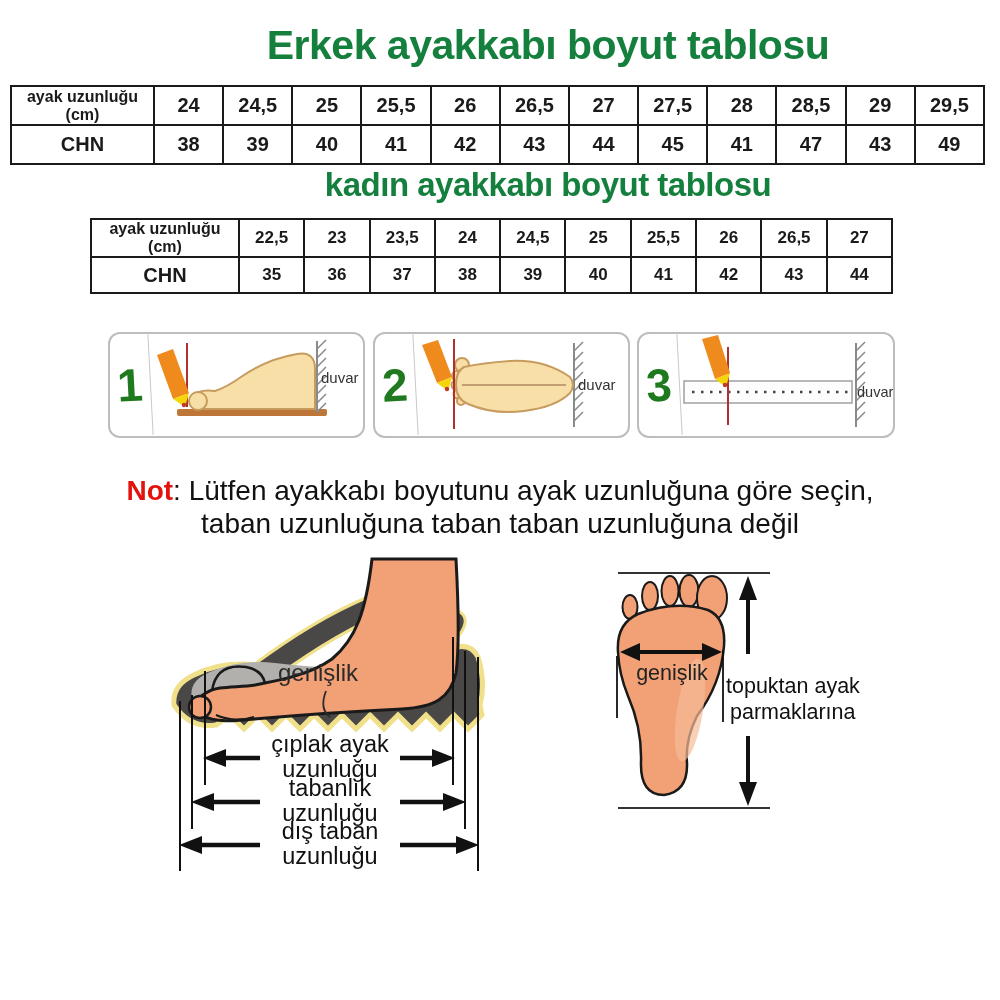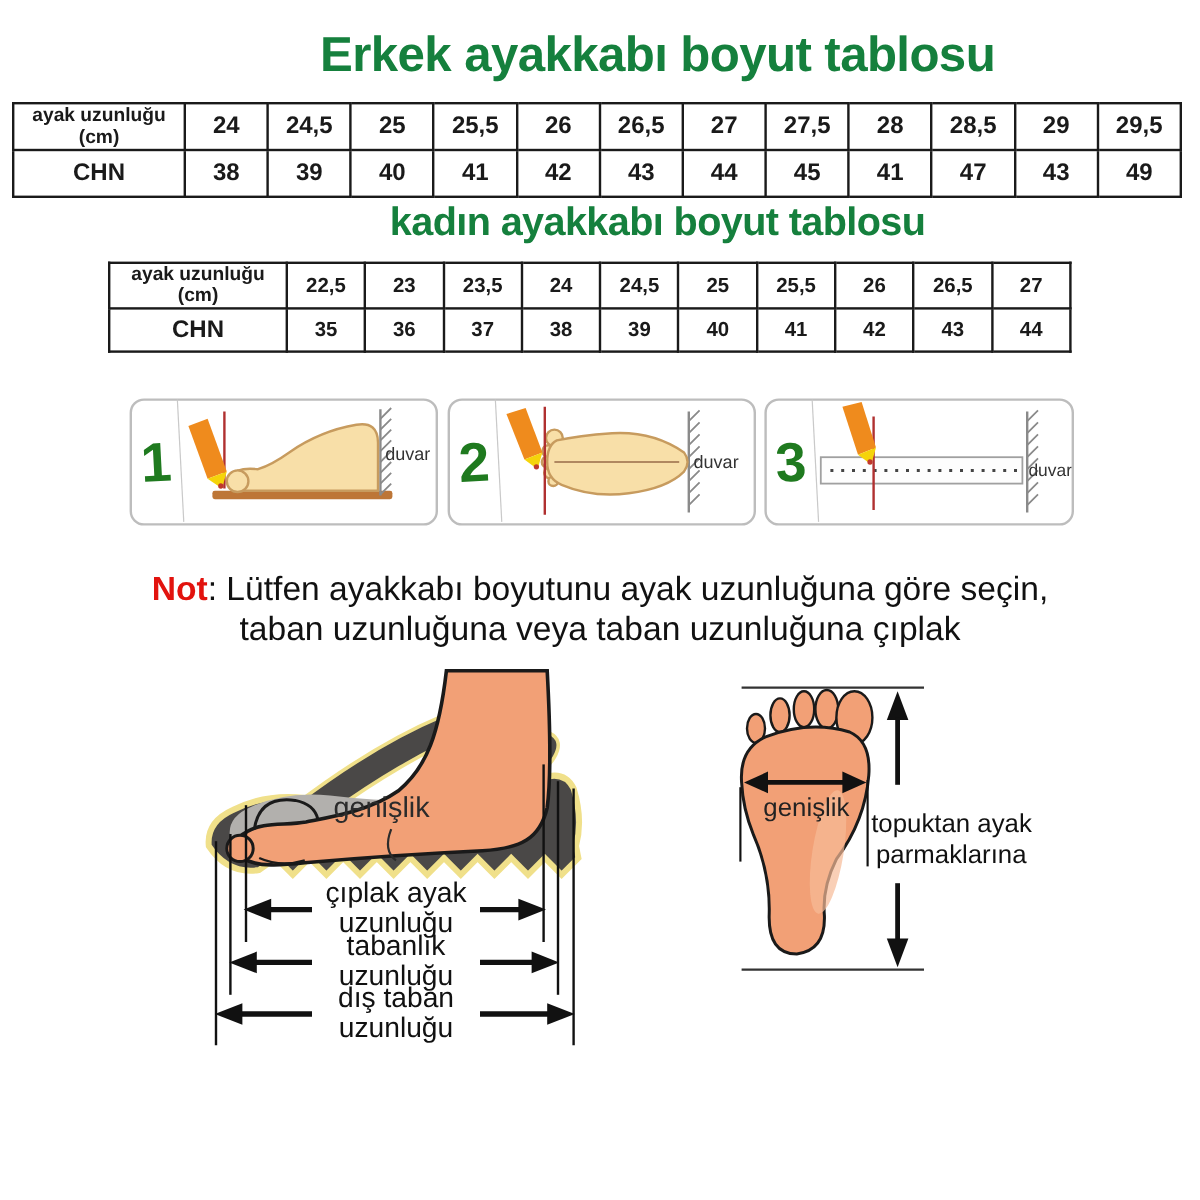--- a/index.html
+++ b/index.html
@@ -172,21 +172,21 @@
         <polygon points="22,4 38,0 50,38 35,44" fill="#ef8b1d"></polygon>
         <polygon points="35,44 50,38 46,52" fill="#f5d40a"></polygon>
         <circle cx="45" cy="50" r="2.2" fill="#c0392b"></circle>
       </g>
       <text x="177" y="62" font-size="14.5" fill="#333">duvar</text>
     </svg>
   </div>
 
   <div class="note">
     <div><span class="not">Not</span><span>: Lütfen ayakkabı boyutunu ayak uzunluğuna göre seçin,</span></div>
-    <div>taban uzunluğuna veya taban uzunluğuna çıplak</div>
+    <div>taban uzunluğuna taban taban uzunluğuna değil</div>
   </div>
 
   <svg class="diagram" style="left:150px;top:553px;" width="370" height="330" viewBox="0 0 370 330">
     <g>
       <path d="M24,152 Q22,132 44,122 Q72,108 104,112 Q160,118 205,118 Q262,114 300,96 Q320,88 328,104 Q336,130 330,152 L332,162 318,176 304,162 290,176 276,162 262,176 248,162 234,176 220,162 206,176 192,162 178,176 164,162 150,176 136,162 122,176 108,162 94,176 80,162 66,172 Q40,176 24,152 Z" fill="#4a4847" stroke="#f0e08a" stroke-width="5"></path>
       <path d="M98,116 C135,88 175,62 218,44 L240,58 C205,72 162,98 126,124 Z" fill="#4a4847" stroke="#f0e08a" stroke-width="3"></path>
       <path d="M284,76 Q288,52 308,58 Q320,64 312,78 Q304,92 290,88 Q283,84 284,76 Z" fill="#4a4847" stroke="#f0e08a" stroke-width="3"></path>
       <path d="M42,146 Q38,128 60,119 Q90,106 125,110 Q175,116 215,114 Q245,112 266,104 Q282,100 286,114 Q288,130 272,140 Q215,154 145,156 Q80,158 54,154 Q42,152 42,146 Z" fill="#b2b0ad"></path>
     </g>
     <g>

